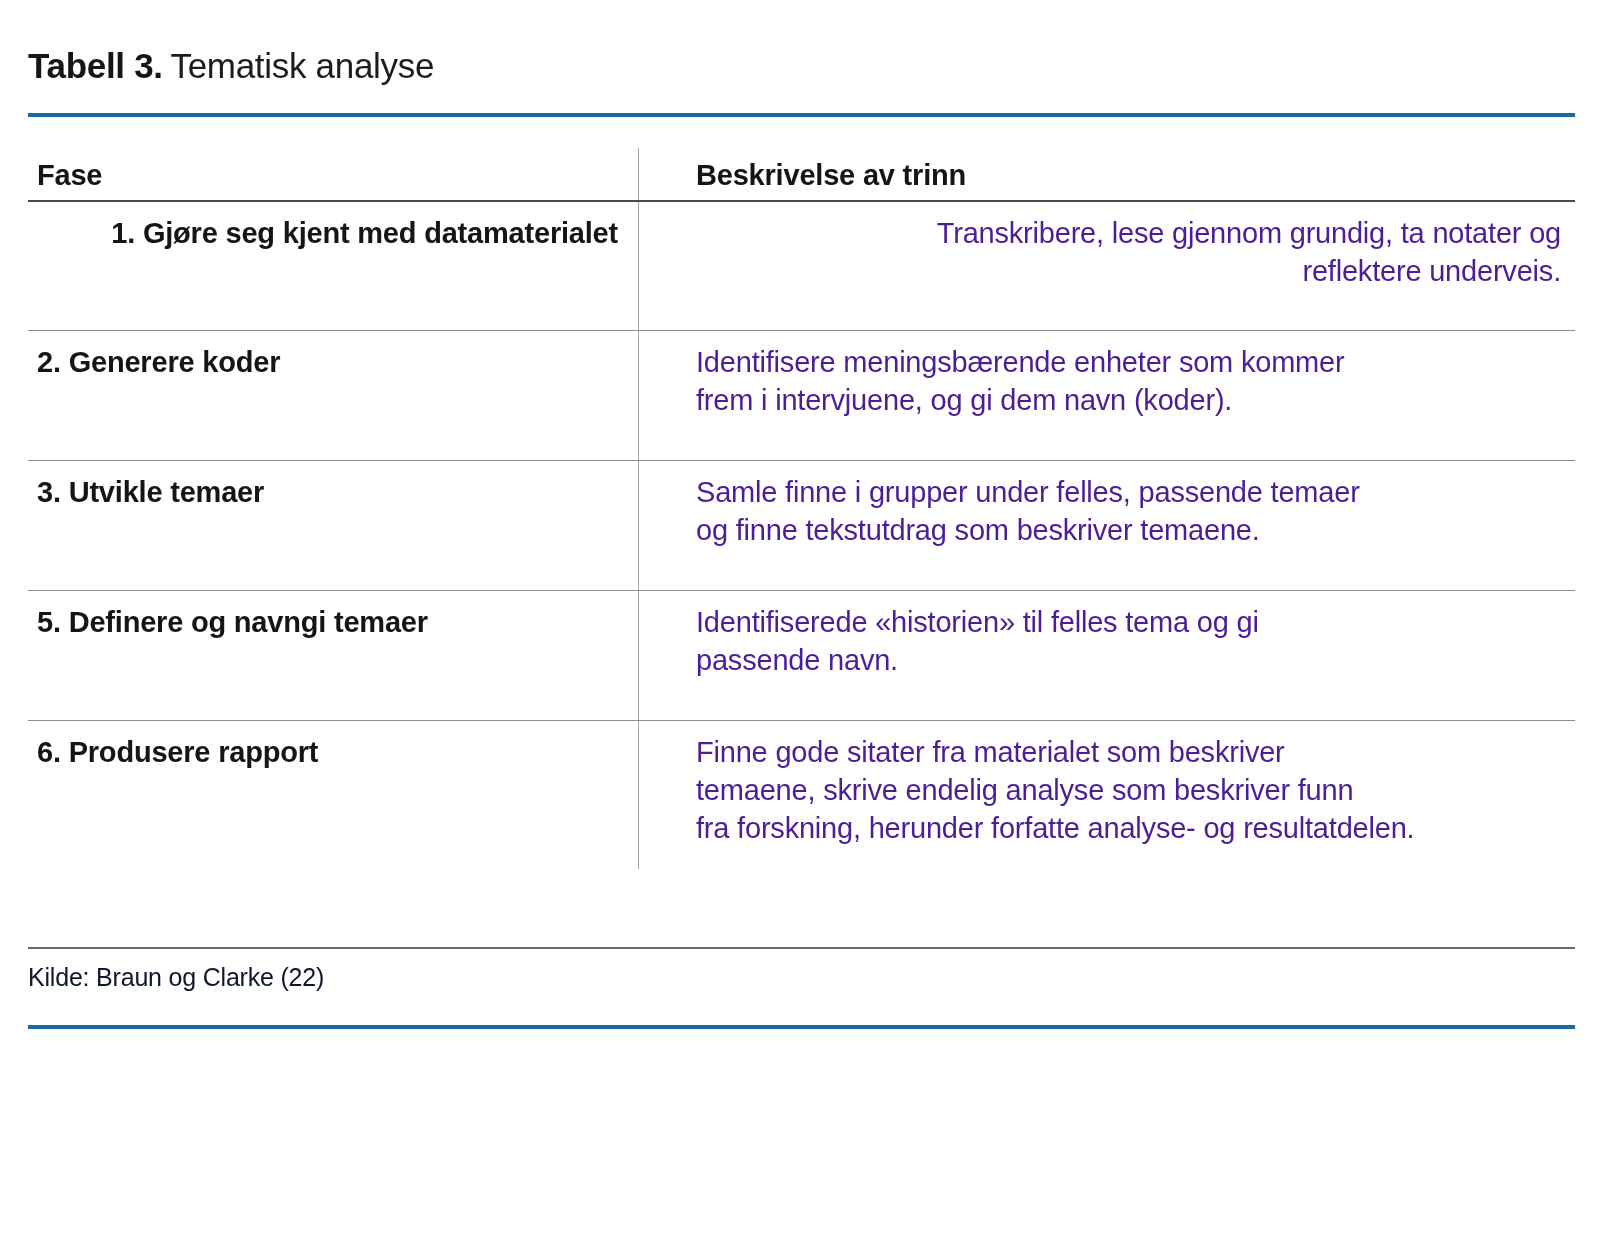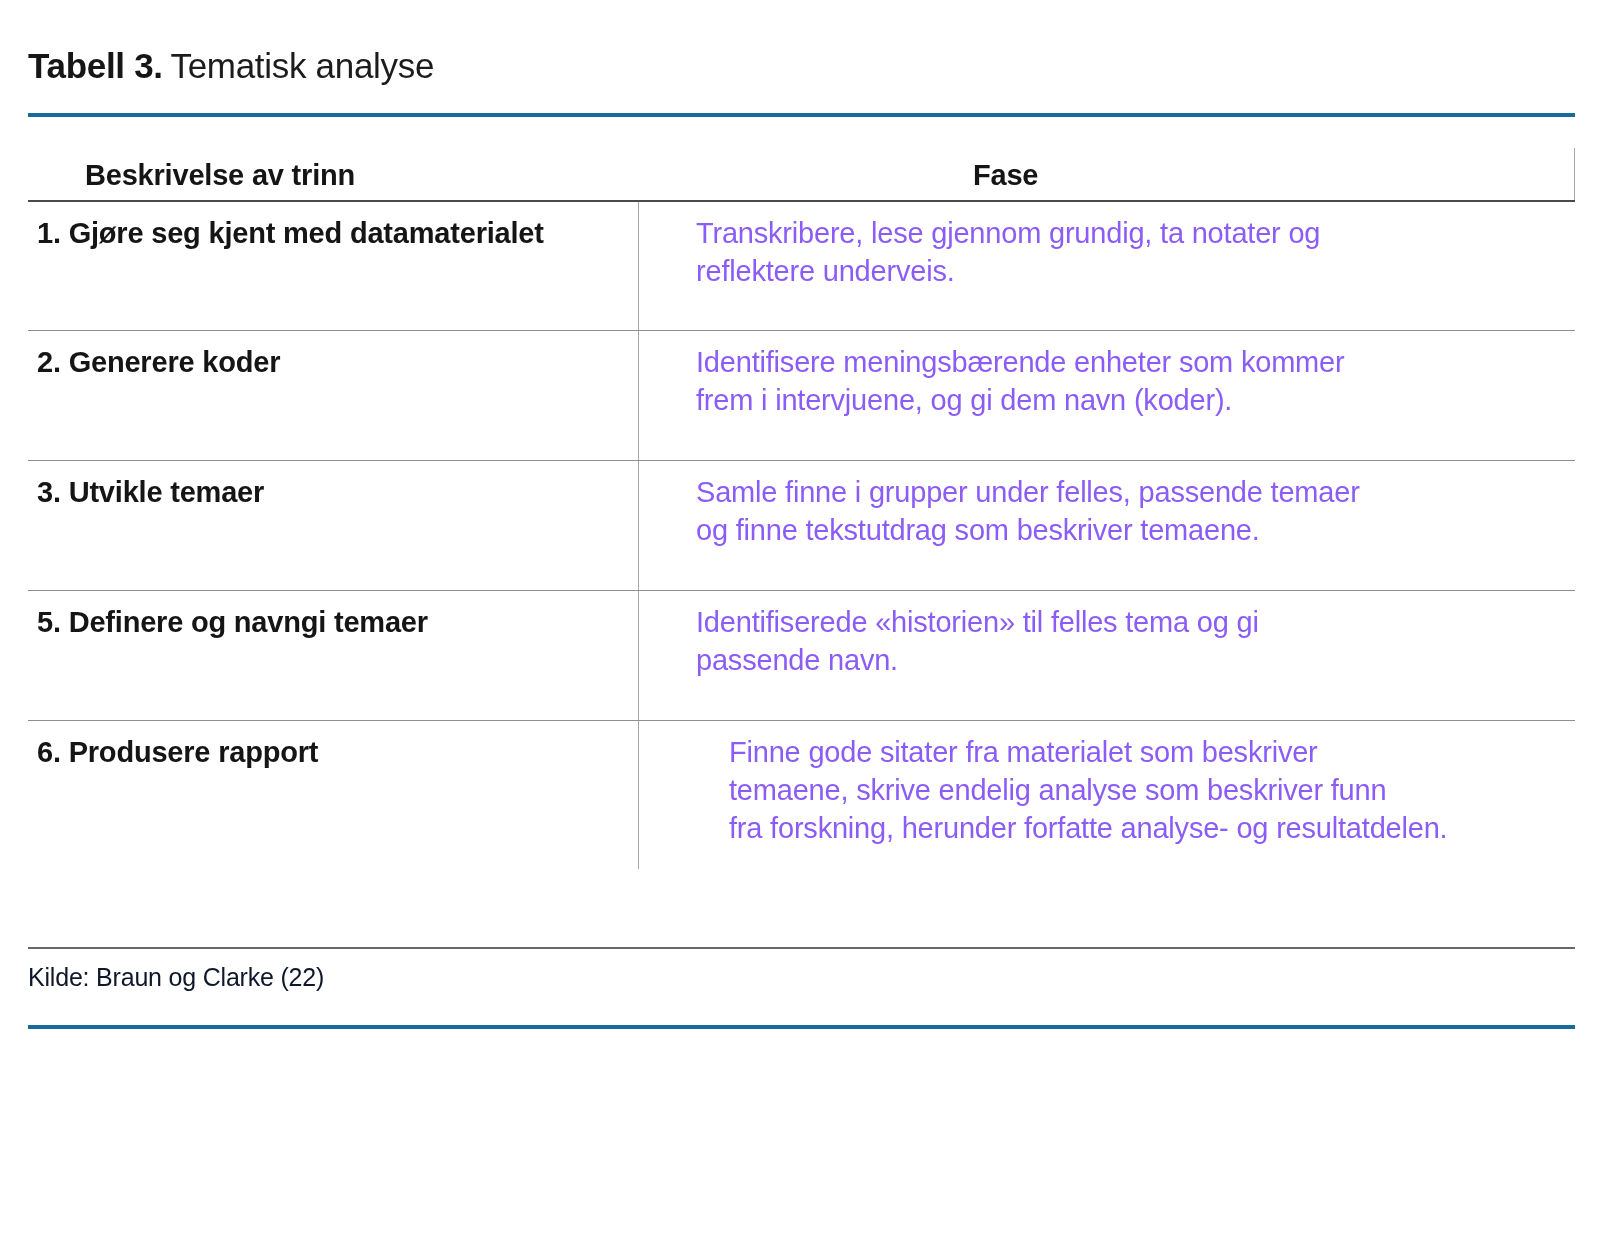--- a/index.html
+++ b/index.html
@@ -59,35 +59,35 @@
     width: 611px;
     flex: 0 0 611px;
     border-right: 1px solid #a6a6a6;
     padding: 12px 20px 0 9px;
     font-weight: 700;
     color: #151515;
   }
   .col2 {
     flex: 1 1 auto;
     padding: 12px 14px 0 57px;
-    color: #8b5cf6;
+    color: #4c1d95;
     white-space: pre-line;
   }
   .tr.header .col1, .tr.header .col2 {
     padding-top: 8px;
     font-weight: 700;
     color: #151515;
     white-space: normal;
   }
-  .row-0 { min-height: 129px; }
+  .row-0 { min-height: 129px; text-align: right; }
   .row-1 { min-height: 130px; }
   .row-2 { min-height: 130px; justify-content: center; }
   .row-3 { min-height: 160px; }
   .row-4 { min-height: 130px; }
-  .row-5 { min-height: 148px; border-bottom: none; gap: 33px; }
+  .row-5 { min-height: 148px; border-bottom: none; }
 
   
   .hairline {
     margin-top: 78px;
     height: 2px;
     background: #686868;
     border: none;
   }
   .source {
     margin-top: 13px;
@@ -102,22 +102,22 @@
 
 <div class="page">
 
   <h2 class="title"><span class="title-label">Tabell 3.</span><span class="title-text">Tematisk analyse</span></h2>
 
   <div class="rule-accent rule-top"></div>
 
   <div class="table">
 
     <div class="tr header">
+      <div class="td col1">Fase</div>
       <div class="td col2">Beskrivelse av trinn</div>
-      <div class="td col1">Fase</div>
     </div>
 
     <div class="tr row-0">
       <div class="td col1">1. Gjøre seg kjent med datamaterialet</div>
       <div class="td col2">Transkribere, lese gjennom grundig, ta notater og
 reflektere underveis.</div>
     </div>
 
     <div class="tr row-1">
       <div class="td col1">2. Generere koder</div>

